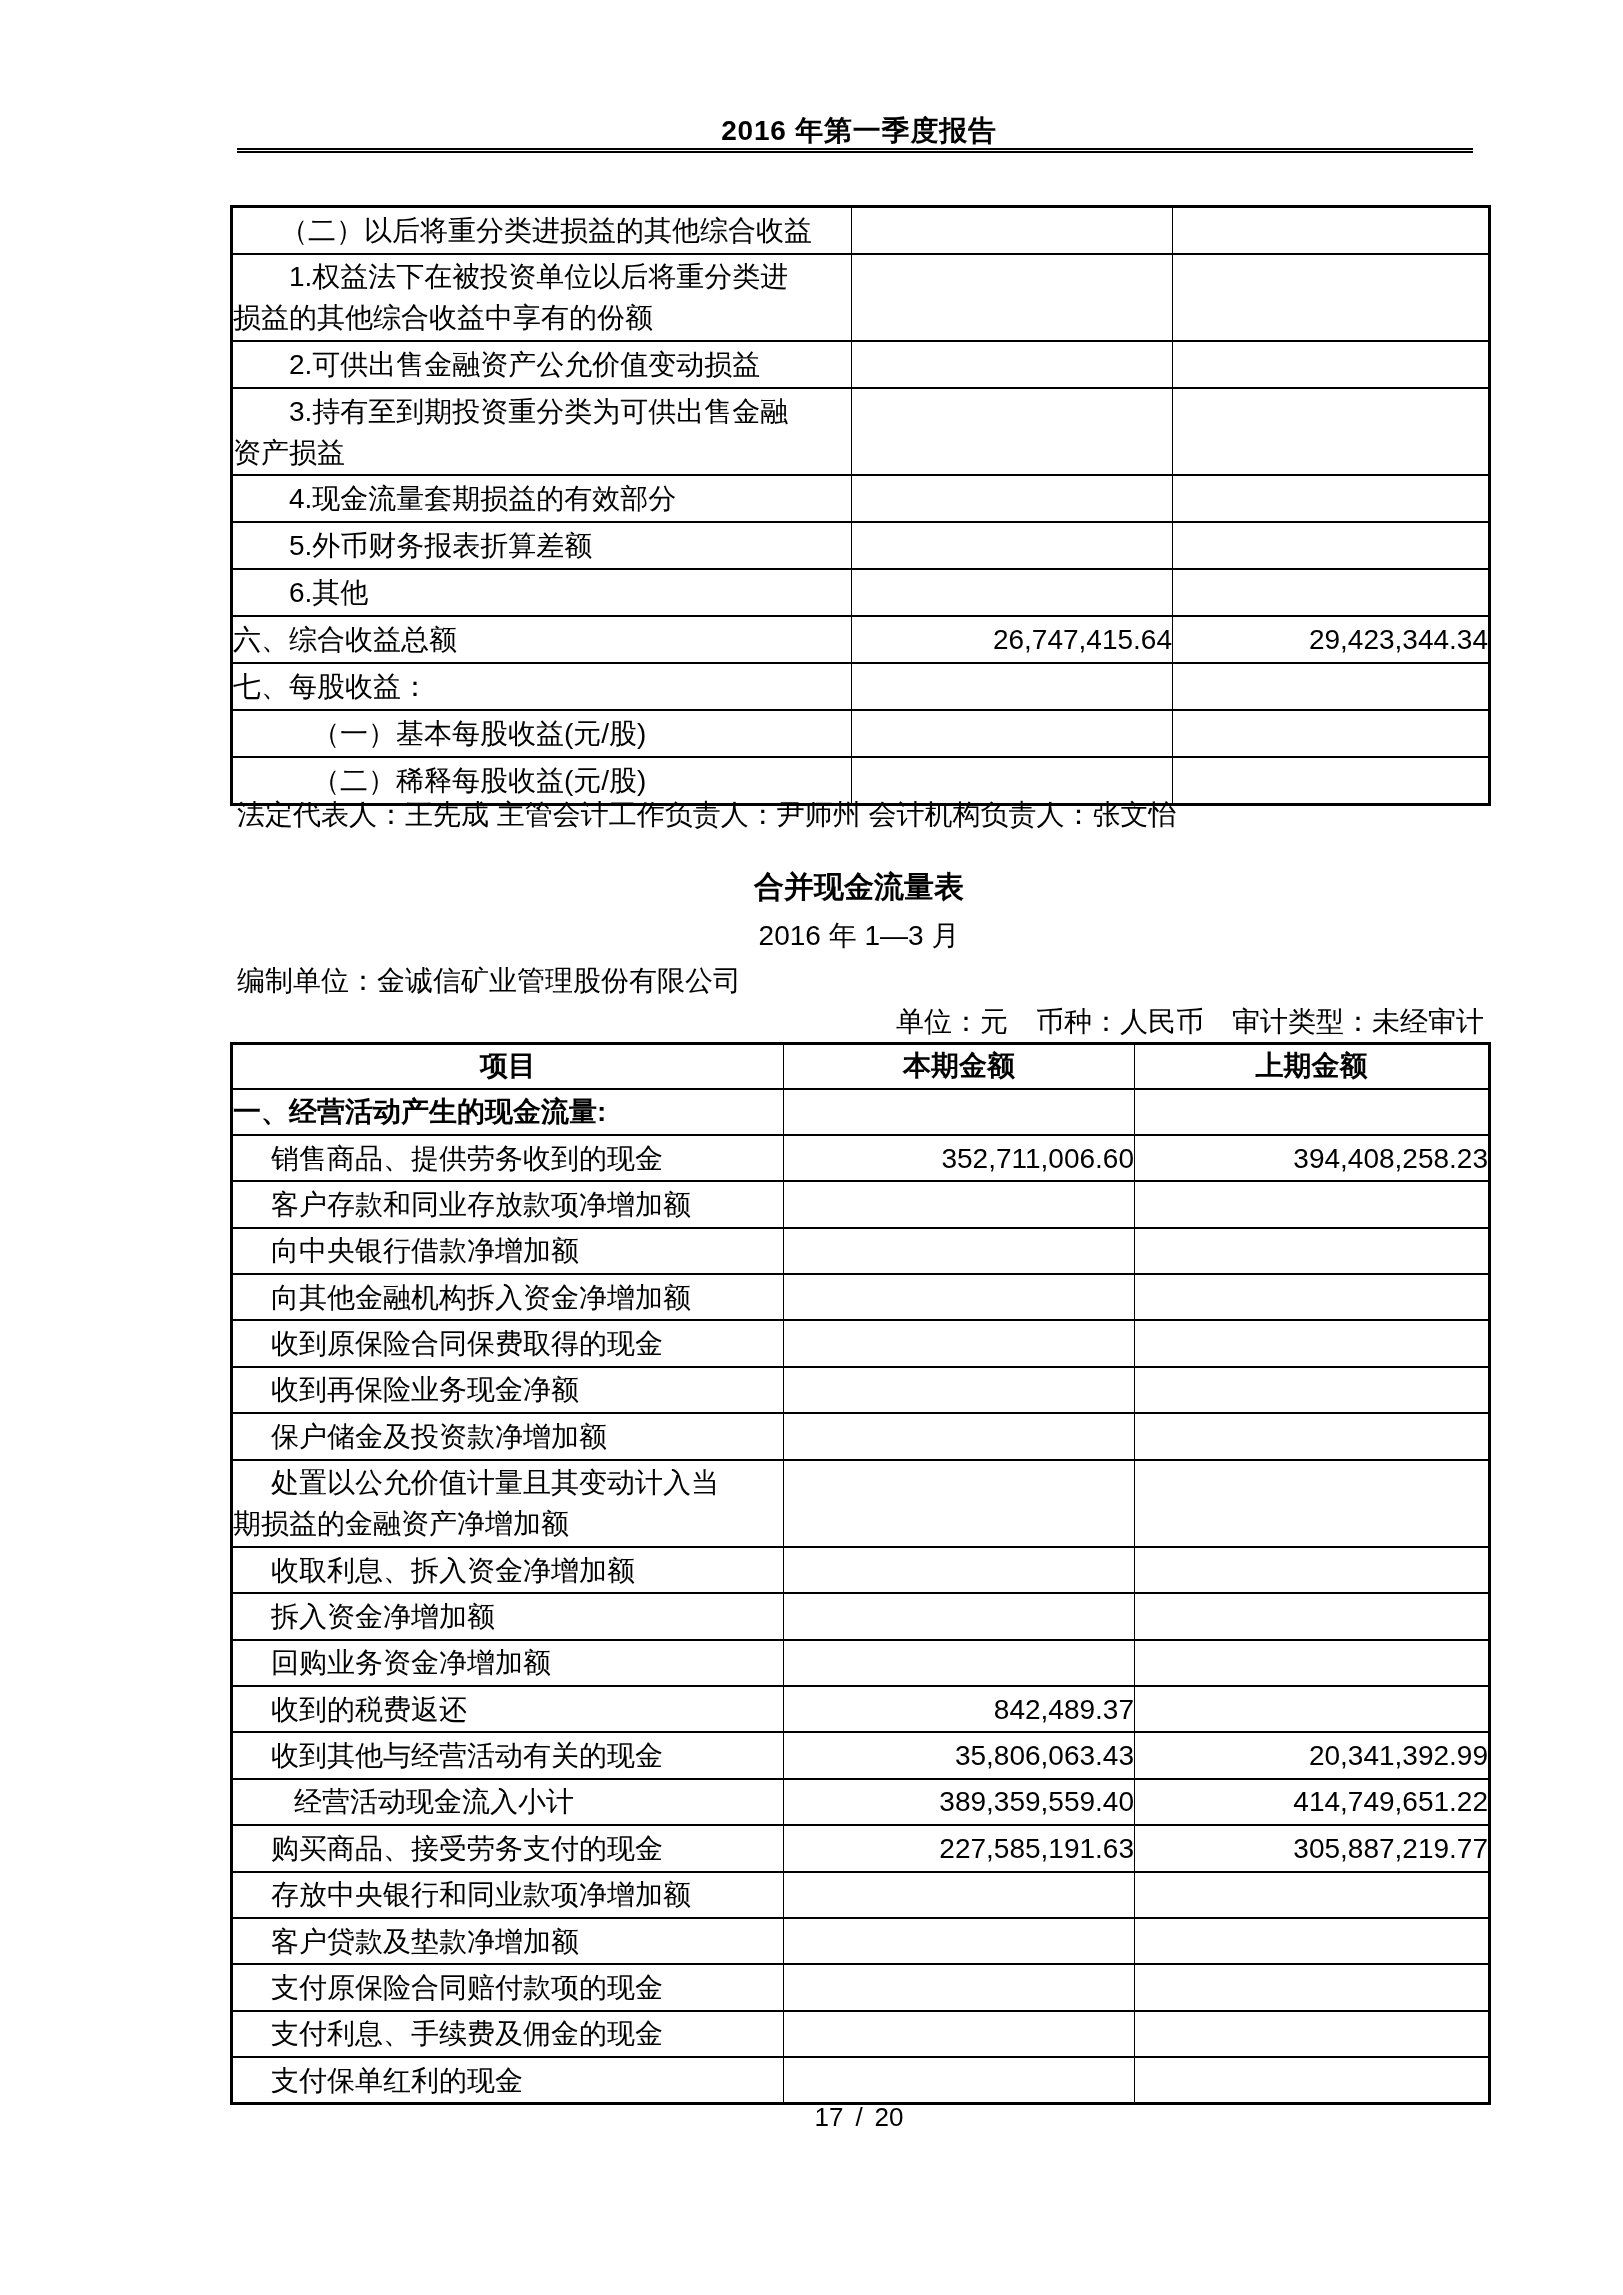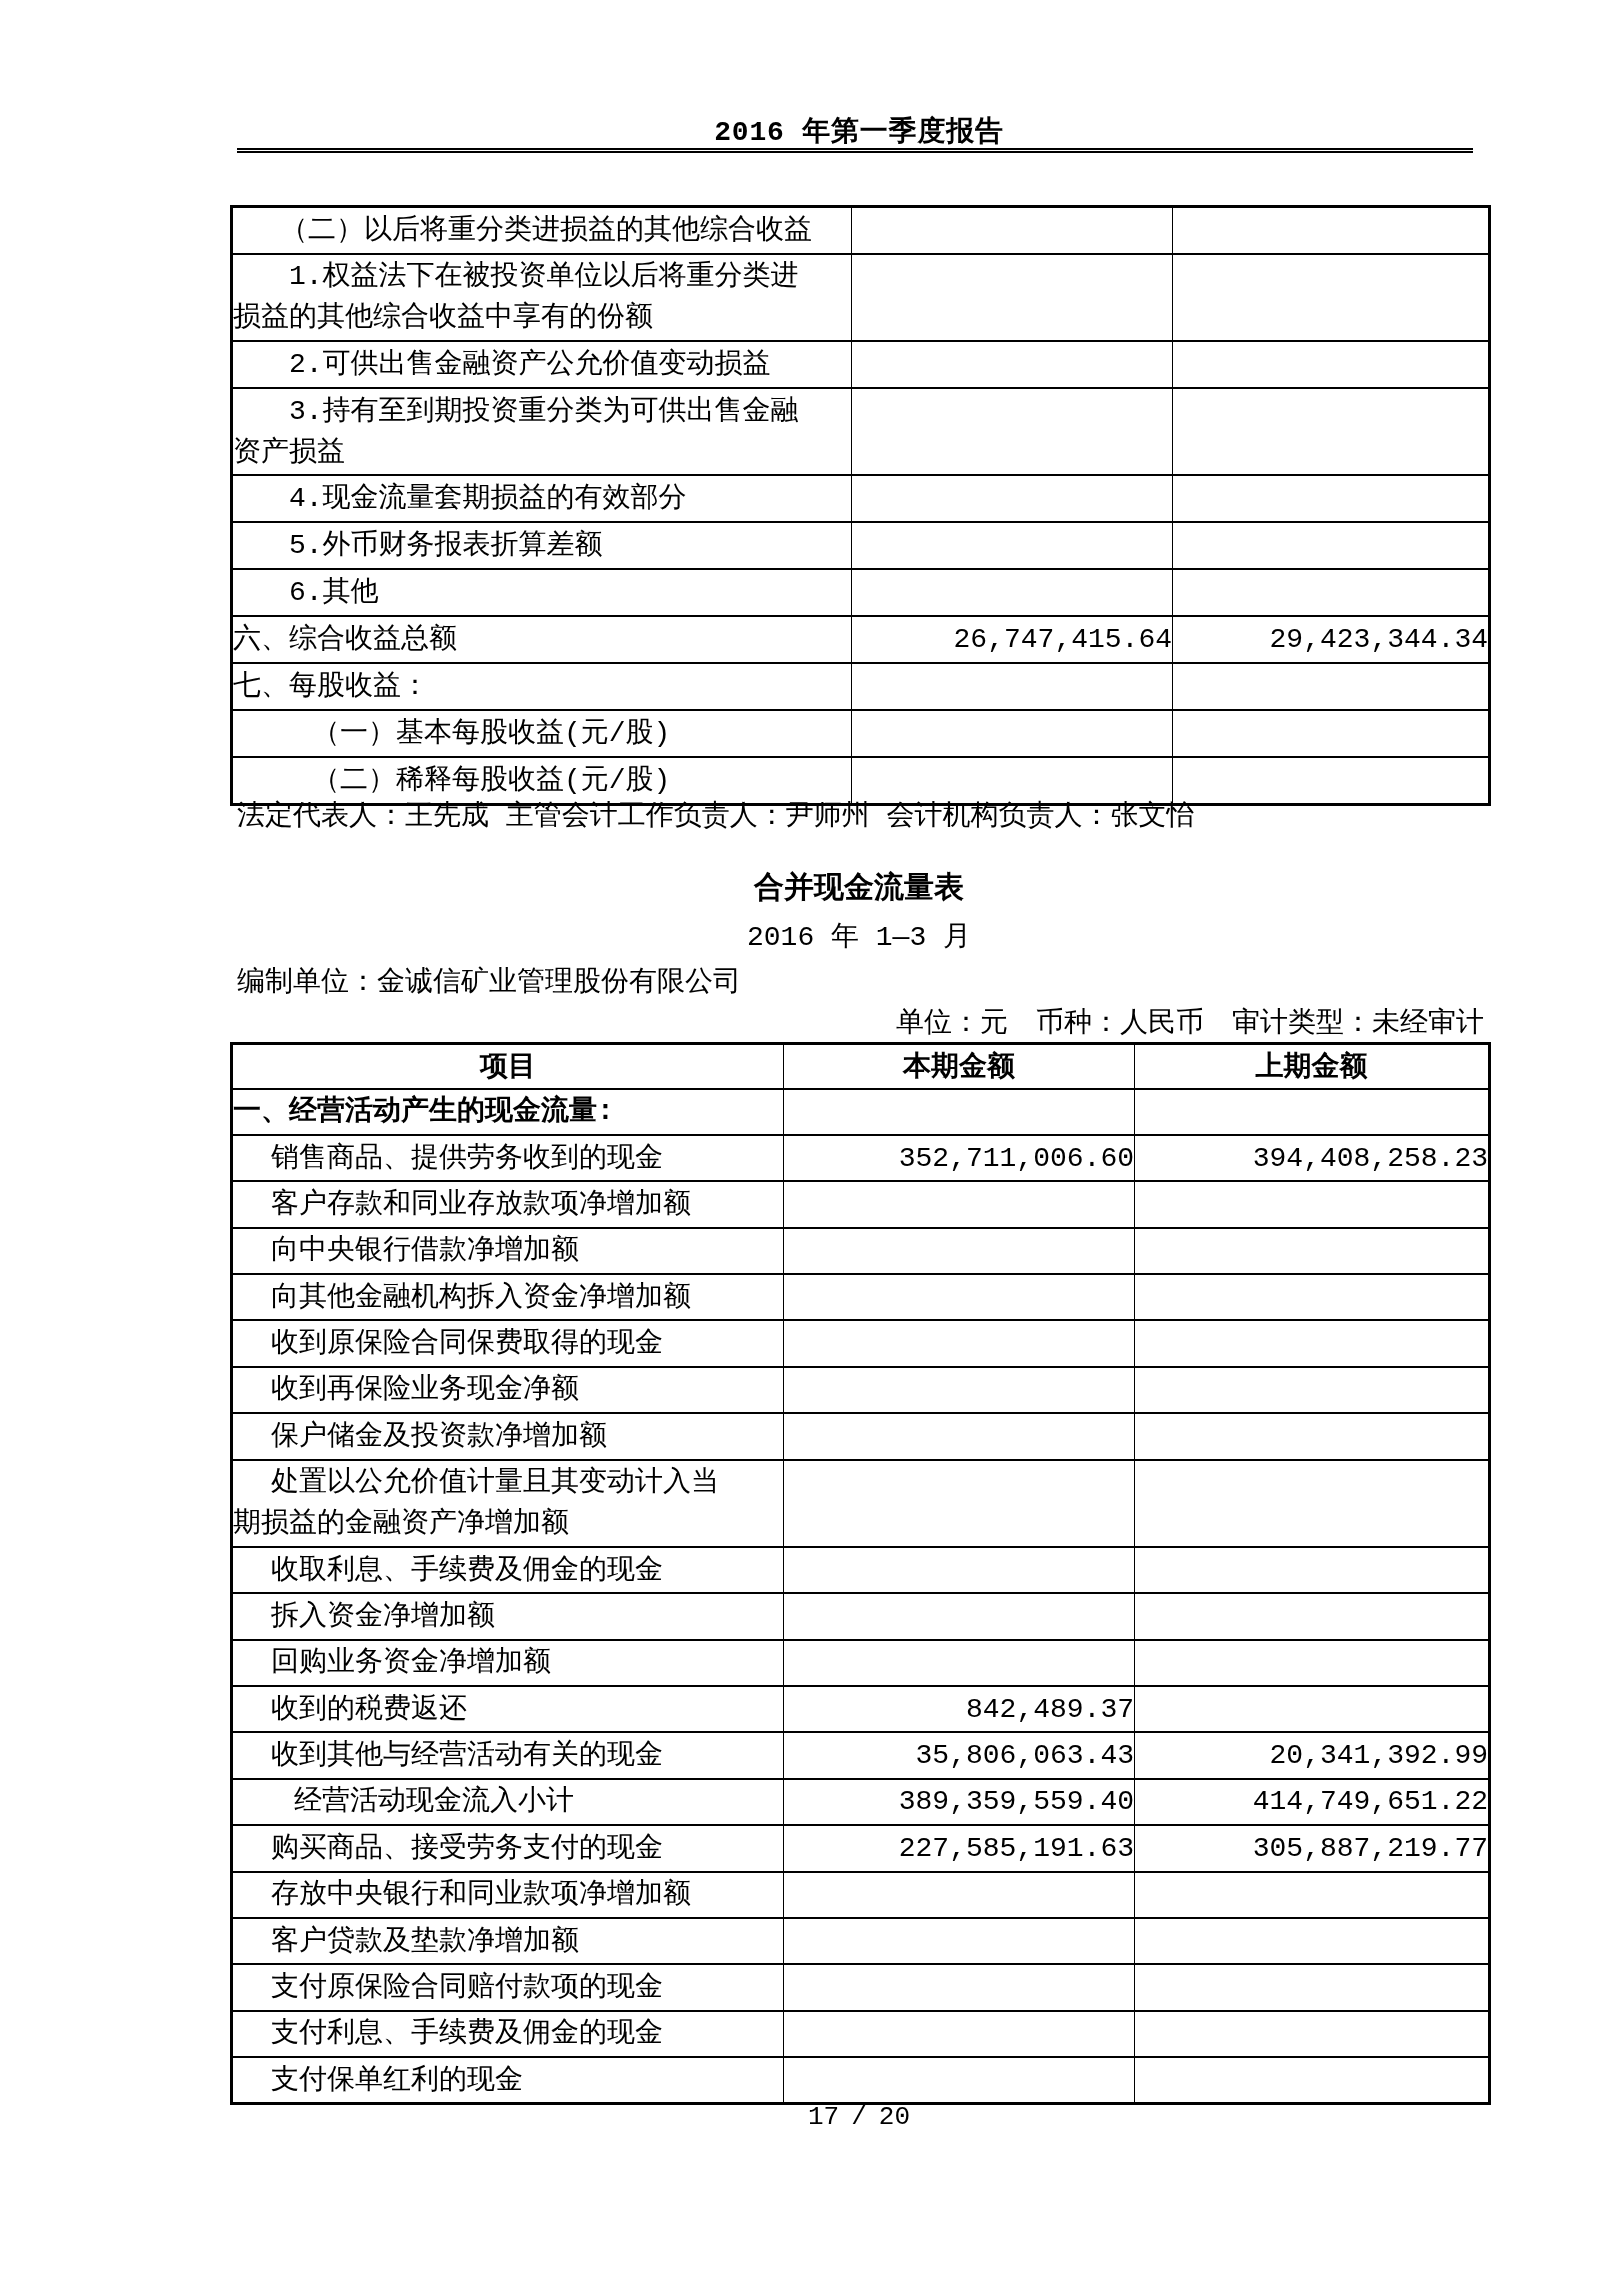--- a/index.html
+++ b/index.html
@@ -3,21 +3,21 @@
 <meta charset="utf-8">
 <style>
   * { margin: 0; padding: 0; box-sizing: border-box; }
   html, body { background: #ffffff; }
   .page {
     position: relative;
     width: 1623px;
     height: 2295px;
     background: #ffffff;
     color: #000000;
-    font-family: Liberation Mono, monospace;
+    font-family: Liberation Sans, sans-serif;
     overflow: hidden;
   }
   .header-title {
     position: absolute;
     top: 112px; left: 230px; width: 1258px;
     text-align: center;
     font-size: 28px;
     font-weight: bold;
     letter-spacing: 0.8px;
   }
@@ -284,21 +284,21 @@
         <tr>
     <td class="c-label">
             <div class="l1 lv-item">处置以公允价值计量且其变动计入当</div>
             <div class="l2">期损益的金融资产净增加额</div>
           </td>
     <td class="c-num"></td>
     <td class="c-num"></td>
   </tr>
         <tr>
     <td class="c-label">
-            <div class="l1 lv-item">收取利息、手续费及佣金的现金</div>
+            <div class="l1 lv-item">收取利息、拆入资金净增加额</div>
           </td>
     <td class="c-num"></td>
     <td class="c-num"></td>
   </tr>
         <tr>
     <td class="c-label">
             <div class="l1 lv-item">拆入资金净增加额</div>
           </td>
     <td class="c-num"></td>
     <td class="c-num"></td>

